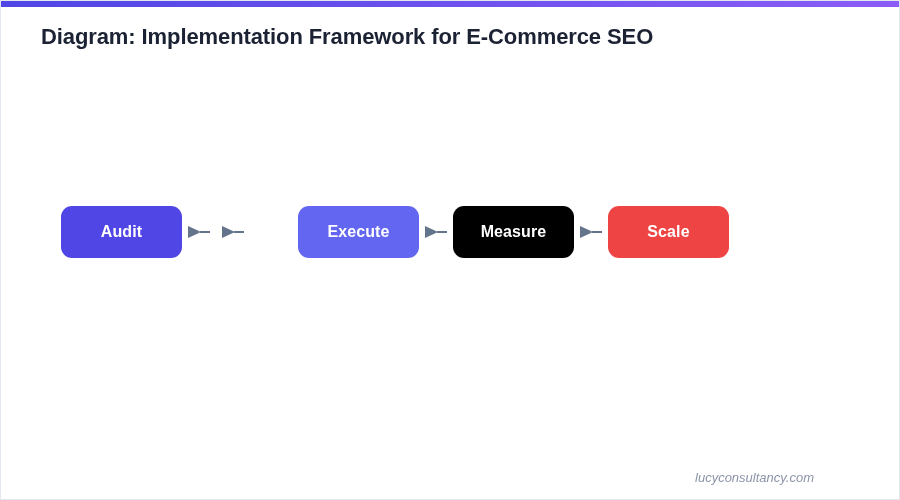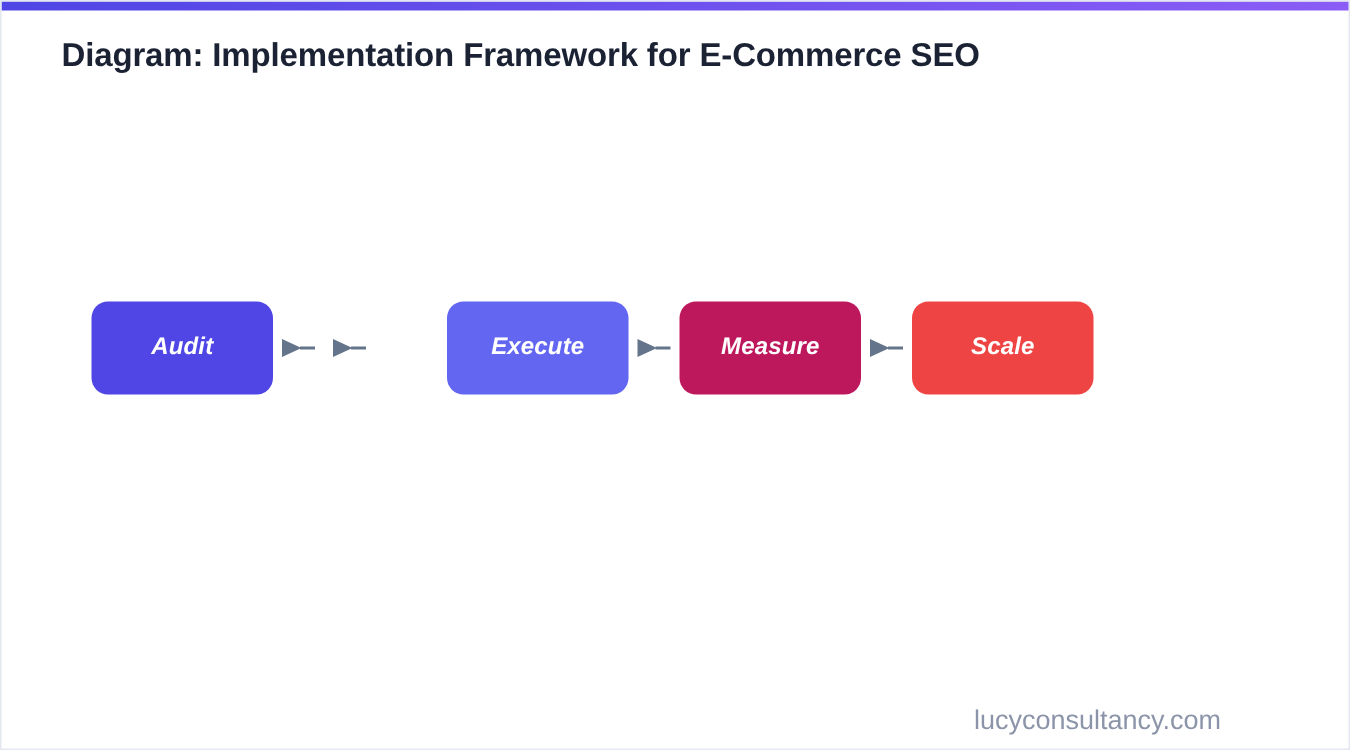--- a/index.html
+++ b/index.html
@@ -44,28 +44,27 @@
   .flow-row {
     position: absolute;
     left: 60px;
     top: 200px;
     display: flex;
     align-items: center;
     height: 62px;
   }
 
   .node {
-    height: 62px;
+    height: 52px;
     border-radius: 11px;
     display: flex;
     align-items: center;
     justify-content: center;
     box-sizing: border-box;
     padding: 0 1px;
-    font-style: italic;
   }
 
   .node-label {
     font-size: 16px;
     font-weight: bold;
     color: #ffffff;
     white-space: nowrap;
     letter-spacing: 0.1px;
   }
 
@@ -79,23 +78,24 @@
   }
 
   .connector svg {
     display: block;
   }
 
   .footer-url {
     position: absolute;
     right: 85px;
     top: 469px;
-    font-size: 18px;
+    font-size: 13px;
     color: #8b94a8;
     white-space: nowrap;
+    font-style: italic;
   }
 </style>
 </head>
 <body>
 
 <div class="canvas" style="width: 900px; height: 500px; background: rgb(255, 255, 255); border-color: rgb(227, 232, 240);">
 
   <div class="accent-bar" style="background: linear-gradient(90deg, rgb(79, 70, 229) 0%, rgb(139, 92, 246) 100%); height: 6px;"></div>
 
   <div class="page-title" style="color: rgb(27, 34, 52);">Diagram: Implementation Framework for E-Commerce SEO</div>
@@ -125,21 +125,21 @@
       <span class="node-label">Execute</span>
     </div>
 
     <div class="connector">
       <svg width="26" height="16" viewBox="0 0 26 16" aria-hidden="true">
         <path d="M2 2 L15 8 L2 14 Z" fill="#64748b"></path>
         <rect x="14" y="7" width="10" height="2" fill="#64748b"></rect>
       </svg>
     </div>
 
-    <div class="node" style="background: #be185d; width: 121px;">
+    <div class="node" style="background: #000000; width: 121px;">
       <span class="node-label">Measure</span>
     </div>
 
     <div class="connector">
       <svg width="26" height="16" viewBox="0 0 26 16" aria-hidden="true">
         <path d="M2 2 L15 8 L2 14 Z" fill="#64748b"></path>
         <rect x="14" y="7" width="10" height="2" fill="#64748b"></rect>
       </svg>
     </div>
 

